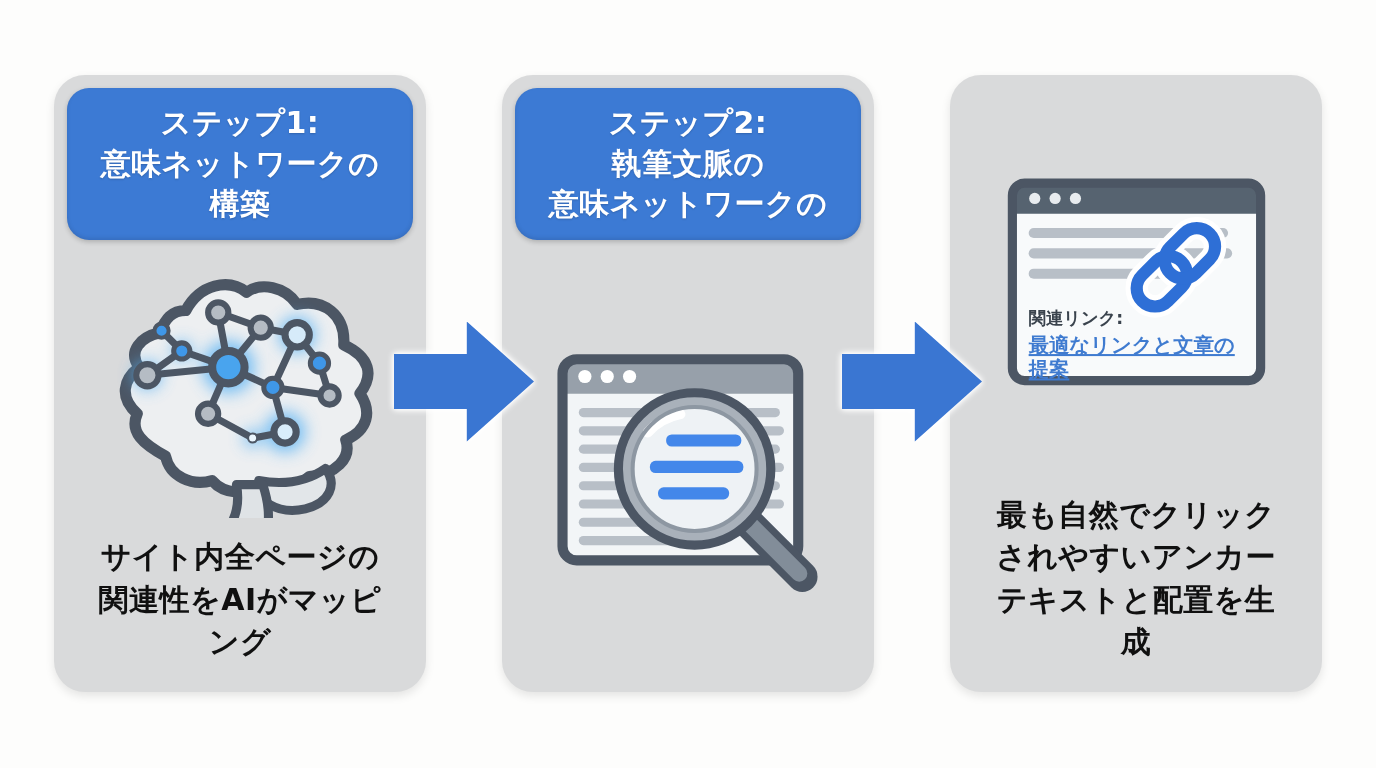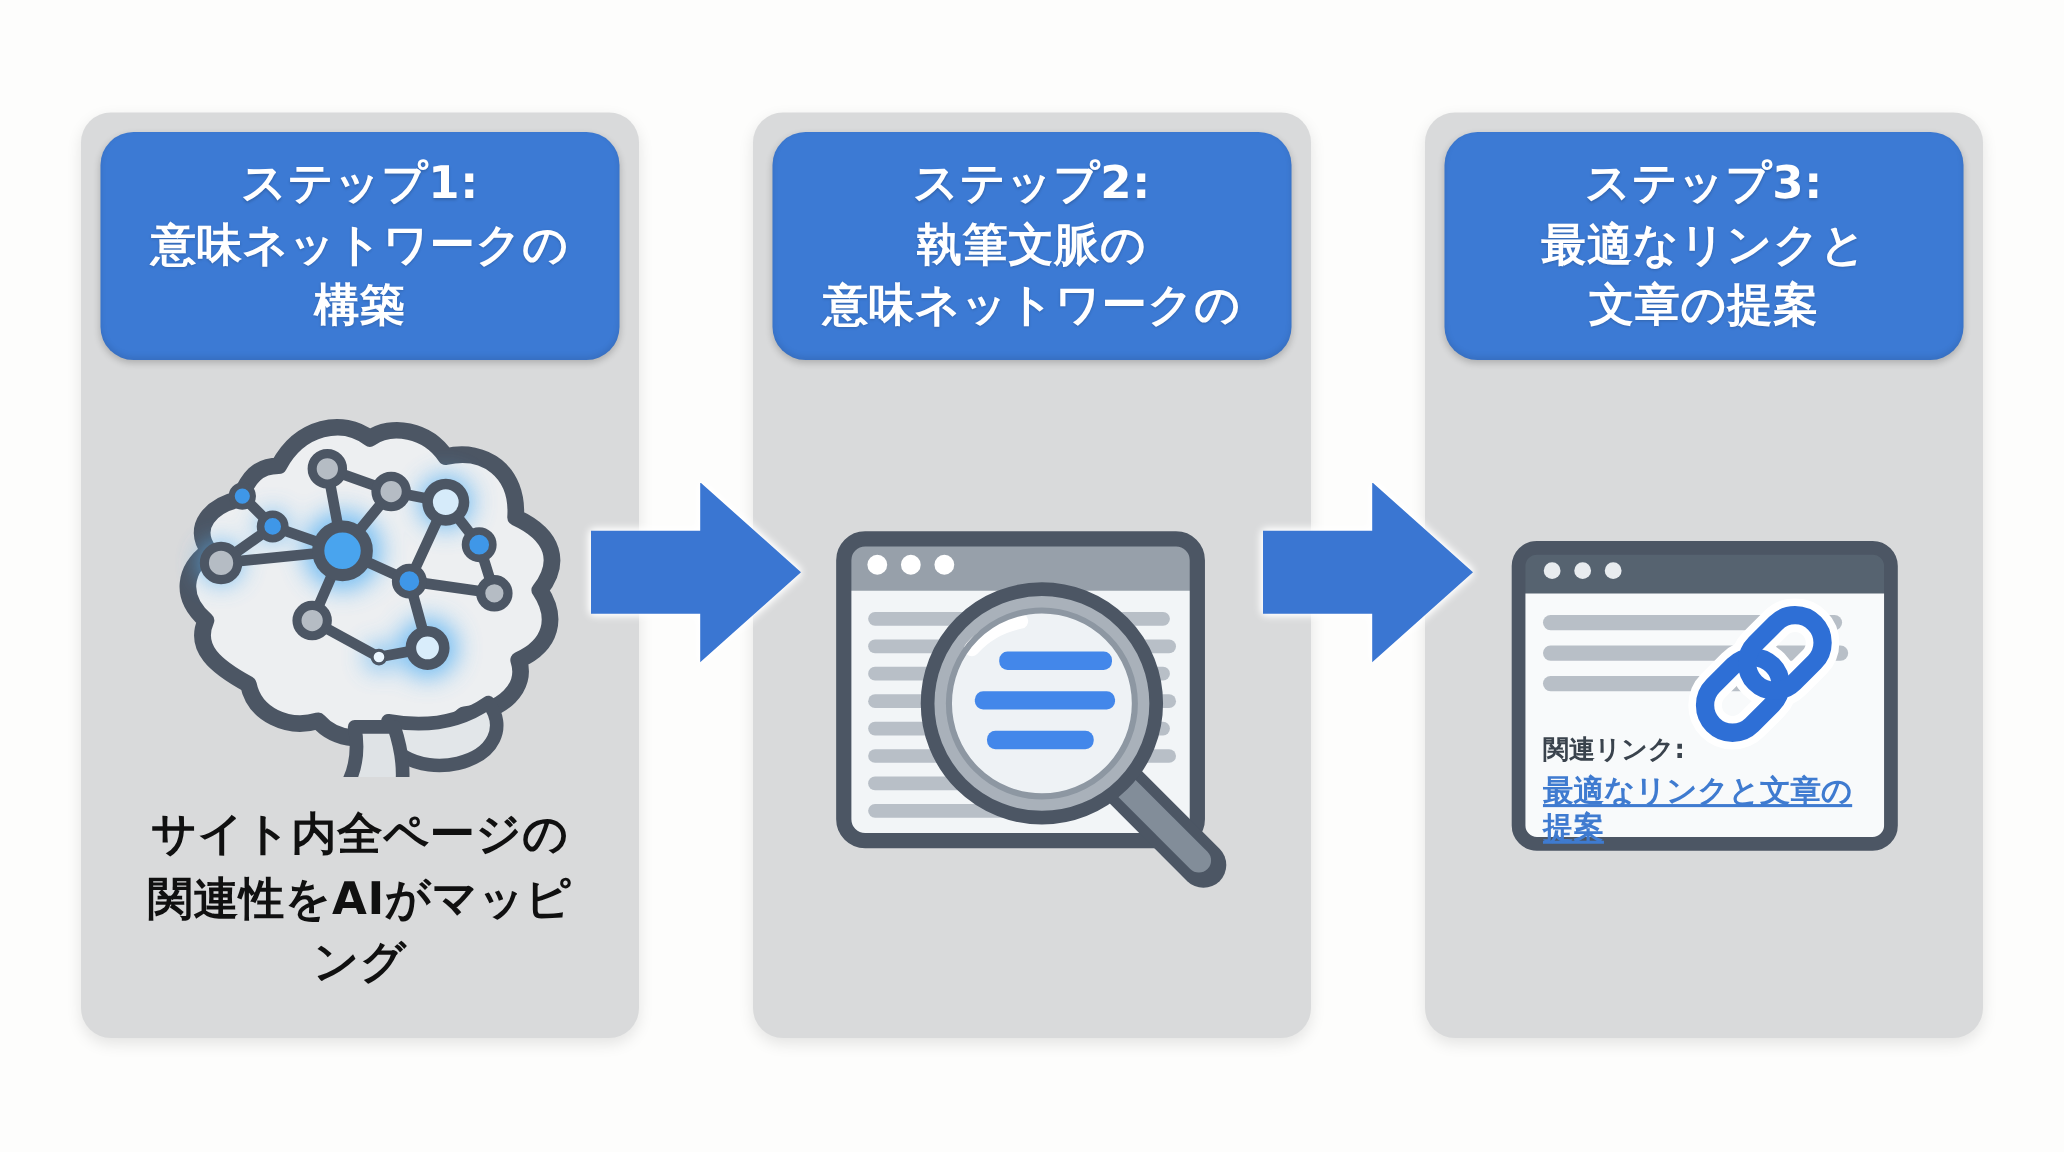--- a/index.html
+++ b/index.html
@@ -7,21 +7,21 @@
     width:1376px;height:768px;overflow:hidden;
     background:#fdfdfc;
     font-family:"DejaVu Sans","Liberation Sans",sans-serif;
   }
   .row{
     display:flex;align-items:center;justify-content:center;
     padding-top:75px;
   }
   .card{
     width:372px;height:617px;flex:none;
-    background:#d9dadb;border-radius:20px;
+    background:#d9dadb;border-radius:31px;
     box-shadow:0 4px 10px rgba(0,0,0,.10);
     display:flex;flex-direction:column;
     position:relative;z-index:1;
   }
   .card-header{
     margin:13px 13px 0;height:152px;flex:none;
     background:#3c7ad4;border-radius:22px;
     display:flex;align-items:center;justify-content:center;
     box-shadow:0 2px 5px rgba(0,0,0,.20), inset 0 -2px 4px rgba(0,0,0,.10);
   }
@@ -171,25 +171,20 @@
         <circle cx="146" cy="122" r="61" fill="none" stroke="#8d97a2" stroke-width="4"></circle>
       </svg>
     </div>
   </section>
 
   <div class="arrow">
     <div class="arrow-shape"></div>
   </div>
 
   <section class="card">
-    <div class="card-header">
-      <div class="header-text">ステップ3:
-最適なリンクと
-文章の提案</div>
-    </div>
     <div class="icon-area">
       <svg width="285" height="234" viewBox="0 0 280 230">
 
         <rect x="18" y="10" width="244" height="194" rx="12" fill="#f8fafb"></rect>
         <path d="M18,40 v-18 a12,12 0 0 1 12,-12 h220 a12,12 0 0 1 12,12 v18 z" fill="#566370"></path>
         <g fill="#e8ecef">
           <circle cx="40" cy="25" r="5.5"></circle>
           <circle cx="60" cy="25" r="5.5"></circle>
           <circle cx="80" cy="25" r="5.5"></circle>
         </g>
@@ -210,15 +205,16 @@
             <rect x="-47" y="-17" width="55" height="36" rx="18"></rect>
             <rect x="-8" y="-17" width="55" height="36" rx="18"></rect>
           </g>
         </g>
 
         <text x="34" y="148" font-size="17" font-weight="bold" fill="#3a434d">関連リンク:</text>
         <text x="34" y="176" font-size="20" font-weight="bold" fill="#3f7bd0" text-decoration="underline">最適なリンクと文章の</text>
         <text x="34" y="200" font-size="20" font-weight="bold" fill="#3f7bd0" text-decoration="underline">提案</text>
       </svg>
     </div>
+    <p class="desc">最も自然でクリックされやすいアンカーテキストと配置を生成</p>
   </section>
 
 </div>
 
 </body></html>

